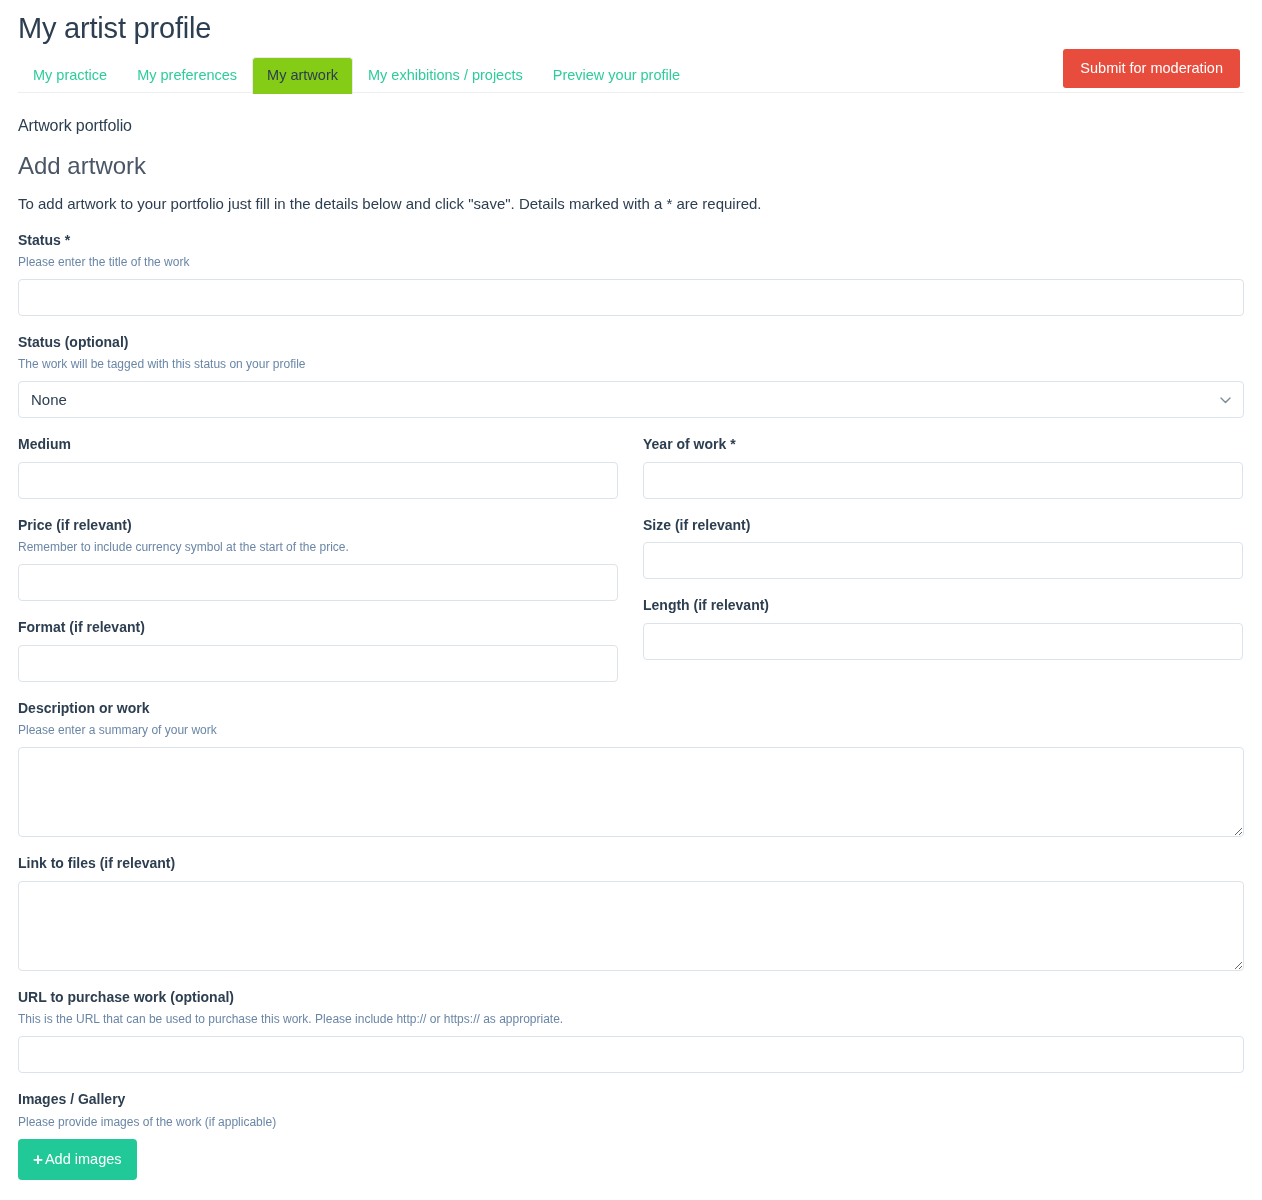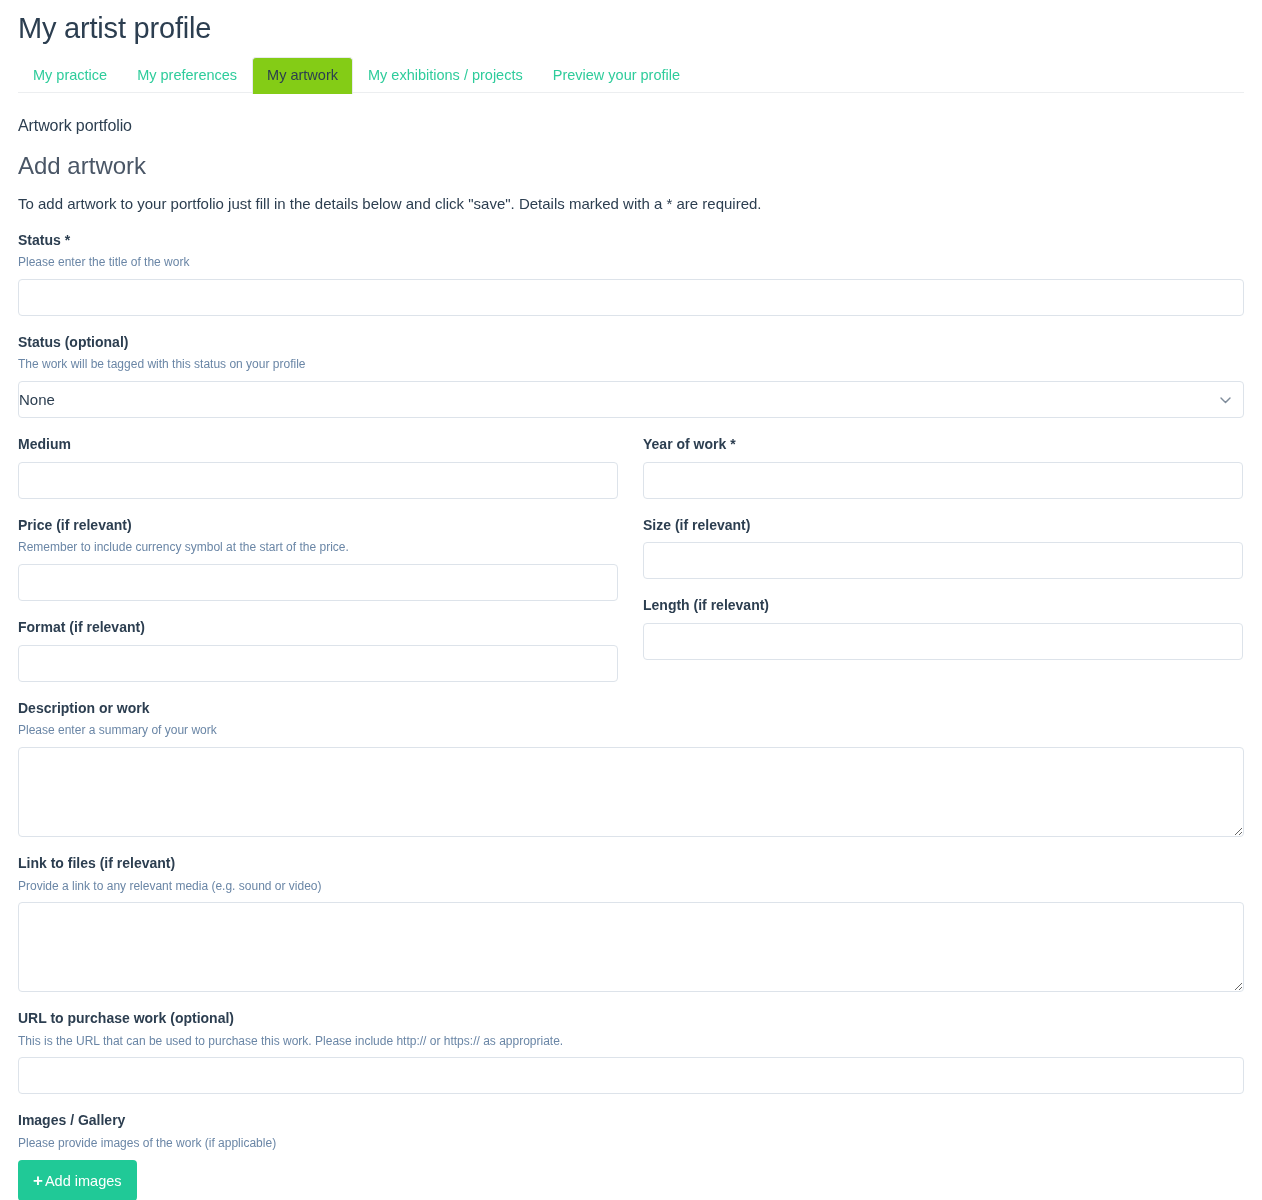--- a/index.html
+++ b/index.html
@@ -131,21 +131,21 @@
   .select-input,
   .text-area {
     display: block;
     width: 100%;
     border: 1px solid #dde3ea;
     border-radius: 4px;
     background: #ffffff;
     font-family: "Liberation Sans", sans-serif;
     font-size: 15px;
     color: #2c3e50;
-    padding: 8px 0;
+    padding: 8px 12px;
     margin-top: 9px;
     outline: none;
   }
   .text-input { height: 37px; }
   .select-input {
     height: 37px;
     -webkit-appearance: none;
     appearance: none;
     padding-right: 34px;
     cursor: pointer;
@@ -221,20 +221,21 @@
       <li>
           <a class="tab active" href="#">My artwork</a>
         </li>
       <li>
           <a class="tab" href="#">My exhibitions / projects</a>
         </li>
       <li>
           <a class="tab" href="#">Preview your profile</a>
         </li>
     </ul>
+    <button class="submit-btn">Submit for moderation</button>
   </div>
 
   <h2 class="section-title">Artwork portfolio</h2>
   <h3 class="sub-title">Add artwork</h3>
   <p class="intro">To add artwork to your portfolio just fill in the details below and click "save". Details marked with a * are required.</p>
 
   <div class="field">
     <label class="field-label">Status *</label>
     <span class="field-help">Please enter the title of the work</span>
     <input class="text-input" type="text" placeholder="" style="">
@@ -295,21 +296,20 @@
   </div>
 
   <div class="field">
     <label class="field-label">Description or work</label>
     <span class="field-help">Please enter a summary of your work</span>
     <textarea class="text-area ta-desc" placeholder="" style=""></textarea>
   </div>
 
   <div class="field">
     <label class="field-label">Link to files (if relevant)</label>
-    <span class="field-help">Provide a link to any relevant media (e.g. sound or video)</span>
     <textarea class="text-area ta-link" placeholder="" style=""></textarea>
   </div>
 
   <div class="field">
     <label class="field-label">URL to purchase work (optional)</label>
     <span class="field-help">This is the URL that can be used to purchase this work. Please include http:// or https:// as appropriate.</span>
     <input class="text-input" type="text" placeholder="" style="">
   </div>
 
   <div class="field">

